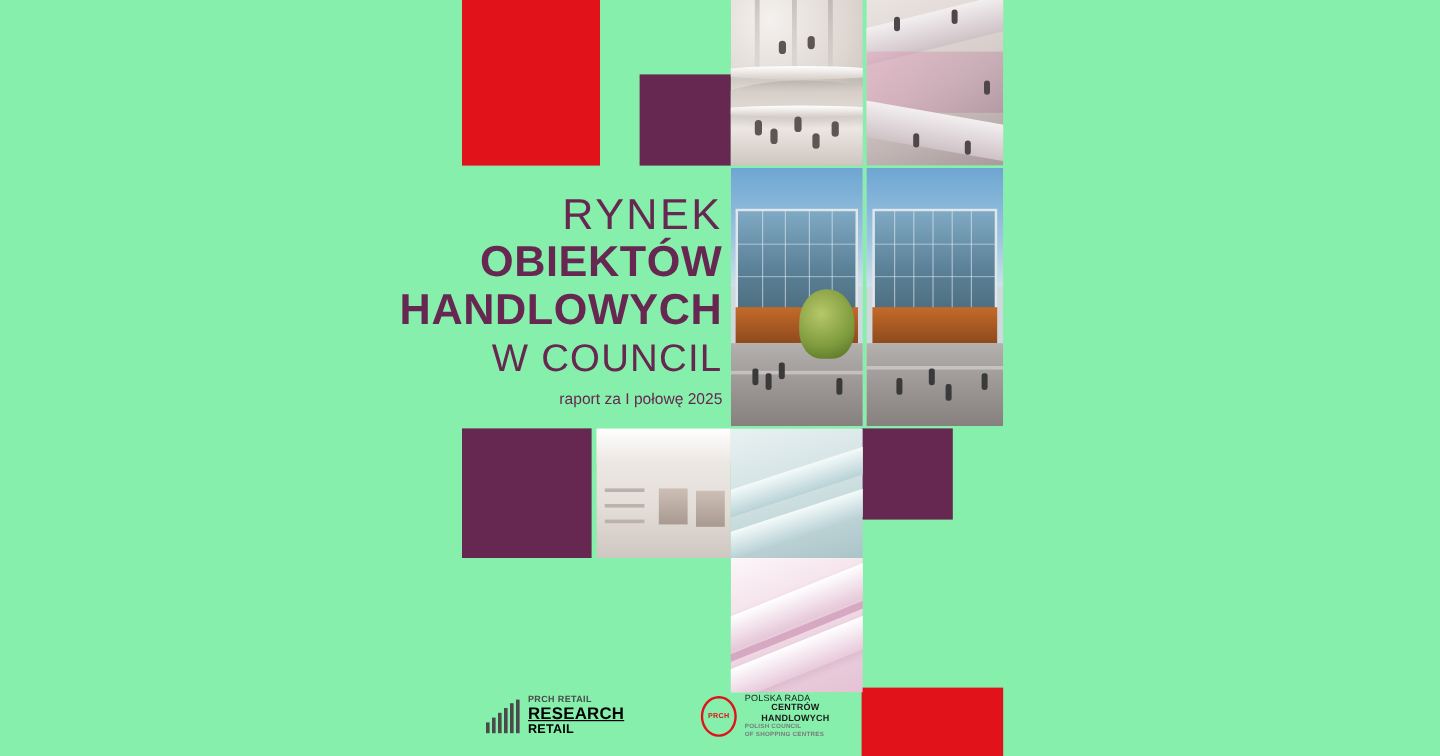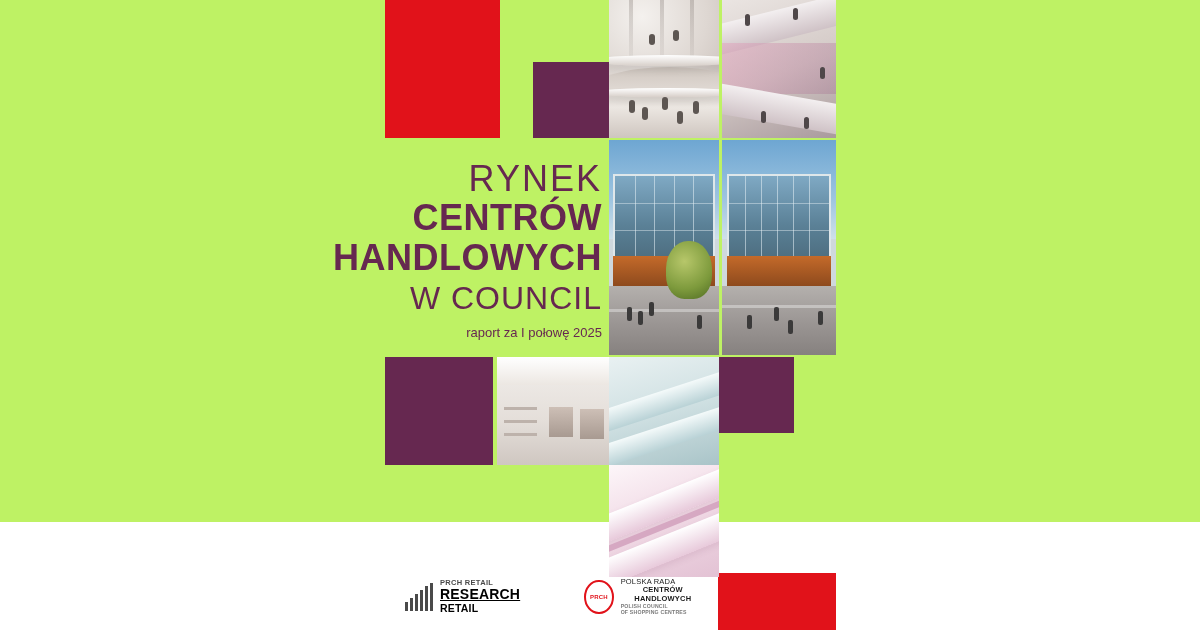--- a/index.html
+++ b/index.html
@@ -8,22 +8,22 @@
     background: #ffffff;
     width: 1200px;
     height: 630px;
     overflow: hidden;
     font-family: "Liberation Sans", sans-serif;
   }
 
   #cover {
     position: relative;
     width: 1200px;
-    height: 522px;
-    background: #bef264;
+    height: 630px;
+    background: #86efac;
   }
 
   
   .block {
     position: absolute;
   }
 
   .block-red-tl   { left: 385px; top: -10px;  width: 115px; height: 148px; background: #e1121a; }
   .block-plum-tl  { left: 533px; top: 62px;   width: 76px;  height: 76px;  background: #662850; }
   .block-plum-ml  { left: 385px; top: 357px;  width: 108px; height: 108px; background: #662850; }
@@ -365,21 +365,21 @@
 
   <div class="photo photo-escpink">
     <div class="bg"></div>
     <div class="band" style="top:22%"></div>
     <div class="rail" style="top:50%"></div>
     <div class="band" style="top:62%"></div>
   </div>
 
   <div class="title-wrap">
     <div class="t-rynek">RYNEK</div>
-    <div class="t-obiektow">CENTRÓW</div>
+    <div class="t-obiektow">OBIEKTÓW</div>
     <div class="t-handlowych">HANDLOWYCH</div>
     <div class="t-wpolsce">W COUNCIL</div>
     <div class="t-sub">raport za I połowę 2025</div>
   </div>
 
 
   <div class="logos">
 
     <div class="logo-prch">
       <div class="bars">

